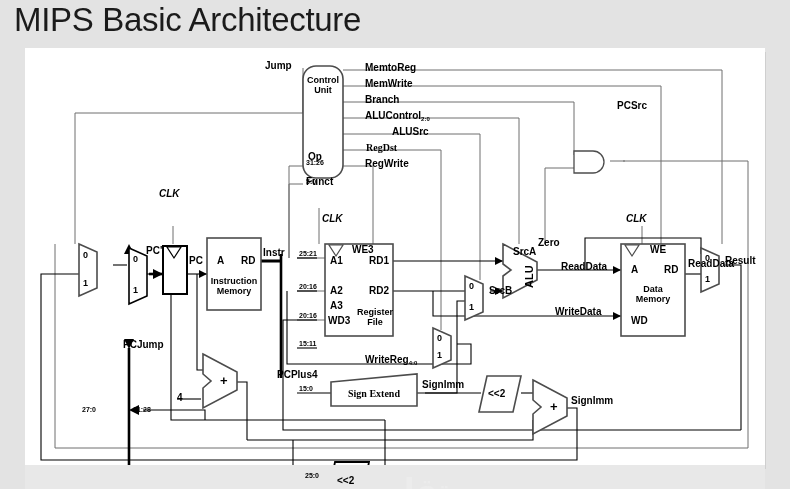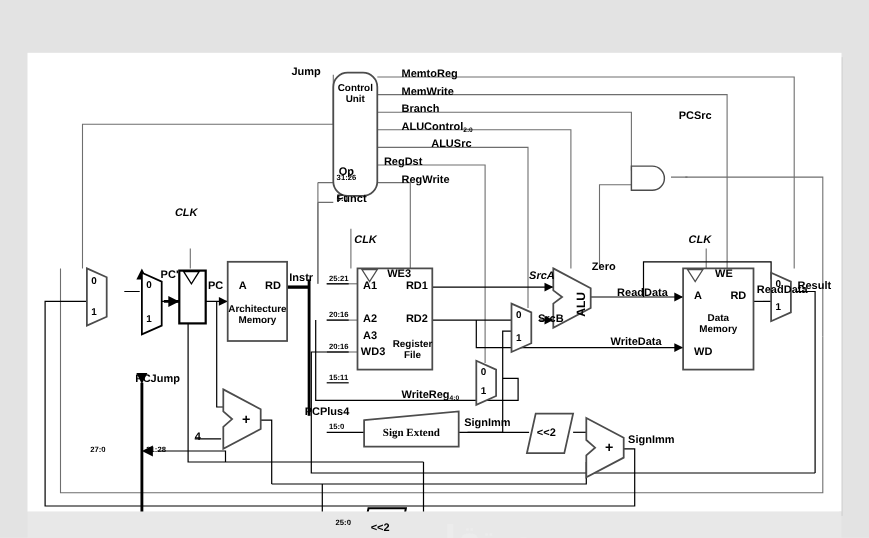--- a/index.html
+++ b/index.html
@@ -89,20 +89,23 @@
     position:absolute;left:18px;top:0px;
     font-size:31px;color:#ececec;font-weight:bold;
     font-family:"DejaVu Sans",sans-serif;white-space:nowrap;
   }
 </style>
 </head>
 <body>
 
 <div id="page">
 
+  <div id="header">
+    <div id="page-title">MIPS Basic Architecture</div>
+  </div>
 
   <div id="canvas-shadow"></div>
   <div id="bottom-strip"></div>
 
   <div id="canvas">
 
     <svg class="layer" width="740" height="417">
       <g fill="none" stroke="#6e6e6e" stroke-width="1">
 
         <path d="M 278 65 L 50 65 L 50 145 L 50 196"></path>
@@ -276,38 +279,38 @@
       <span>Control</span><br><span>Unit</span>
     </div>
     <div class="lbl t10" style="left:283px;top:104px;">Op</div>
     <div class="lbl t10" style="left:281px;top:129px;">Funct</div>
 
     <div class="lbl t10" style="left:340px;top:15px;">MemtoReg</div>
     <div class="lbl t10" style="left:340px;top:31px;">MemWrite</div>
     <div class="lbl t10" style="left:340px;top:47px;">Branch</div>
     <div class="lbl t10" style="left:340px;top:63px;"><span>ALUControl</span><span class="sub">2:0</span></div>
     <div class="lbl t10" style="left:340px;top:79px;margin-left:27px;">ALUSrc</div>
-    <div class="lbl t10" style="left:324px;top:95px;">RegDst</div>
+    <div class="lbl t10" style="left:341px;top:95px;font-family:Liberation Serif, serif;">RegDst</div>
     <div class="lbl t10" style="left:340px;top:111px;">RegWrite</div>
 
     <div class="lbl t10" style="left:240px;top:13px;">Jump</div>
 
     <div class="lbl t10" style="left:592px;top:53px;">PCSrc</div>
 
     <div class="clk" style="left:134px;top:141px;">CLK</div>
     <div class="clk" style="left:297px;top:166px;">CLK</div>
     <div class="clk" style="left:601px;top:166px;">CLK</div>
 
     <div class="lbl t10" style="left:121px;top:198px;">PC'</div>
     <div class="lbl t10" style="left:164px;top:208px;text-align:right;">PC</div>
 
     <div class="lbl t10" style="left:192px;top:208px;">A</div>
     <div class="lbl t10" style="left:216px;top:208px;">RD</div>
     <div class="blocktxt t9" style="left:182px;top:228px;width:54px;">
-      <span>Architecture</span><br><span>Memory</span>
+      <span>Instruction</span><br><span>Memory</span>
     </div>
 
     <div class="lbl t10" style="left:238px;top:200px;">Instr</div>
 
     <div class="bits" style="left:281px;top:111px;">31:26</div>
     <div class="bits" style="left:281px;top:130px;">5:0</div>
     <div class="bits" style="left:274px;top:202px;">25:21</div>
     <div class="bits" style="left:274px;top:235px;">20:16</div>
     <div class="bits" style="left:274px;top:264px;">20:16</div>
     <div class="bits" style="left:274px;top:292px;">15:11</div>
@@ -321,21 +324,21 @@
     <div class="lbl t10" style="left:305px;top:253px;">A3</div>
     <div class="lbl t10" style="left:303px;top:268px;">WD3</div>
     <div class="lbl t10" style="left:327px;top:197px;">WE3</div>
     <div class="lbl t10" style="left:344px;top:208px;">RD1</div>
     <div class="lbl t10" style="left:344px;top:238px;">RD2</div>
     <div class="blocktxt t9" style="left:328px;top:259px;width:44px;">
       <span>Register</span><br><span>File</span>
     </div>
 
     <div class="alu-label" style="left:498px;top:240px;">ALU</div>
-    <div class="lbl t10" style="left:456px;top:199px;font-style:italic;">SrcA</div>
+    <div class="lbl t10" style="left:488px;top:199px;">SrcA</div>
     <div class="lbl t10" style="left:464px;top:238px;">SrcB</div>
     <div class="lbl t10" style="left:513px;top:190px;">Zero</div>
     <div class="lbl t10" style="left:536px;top:214px;">ReadData</div>
     <div class="lbl t10" style="left:530px;top:259px;">WriteData</div>
 
     <div class="lbl t10" style="left:606px;top:217px;">A</div>
     <div class="lbl t10" style="left:606px;top:268px;">WD</div>
     <div class="lbl t10" style="left:625px;top:197px;">WE</div>
     <div class="lbl t10" style="left:639px;top:217px;">RD</div>
     <div class="blocktxt t9" style="left:596px;top:236px;width:64px;">

